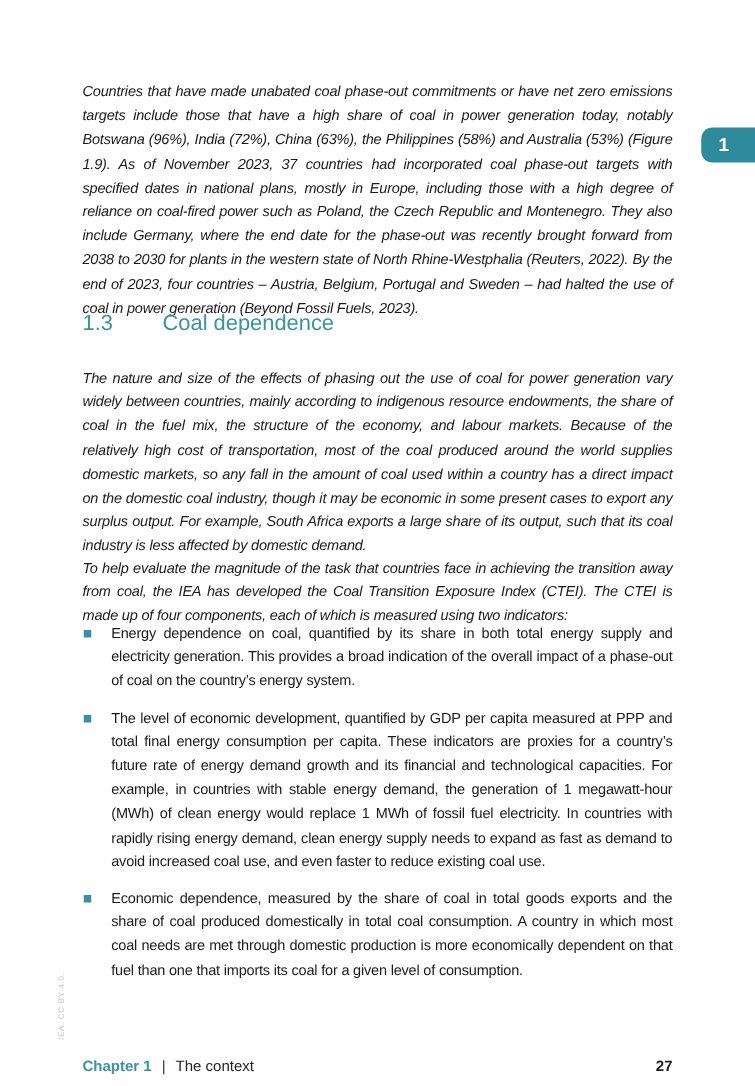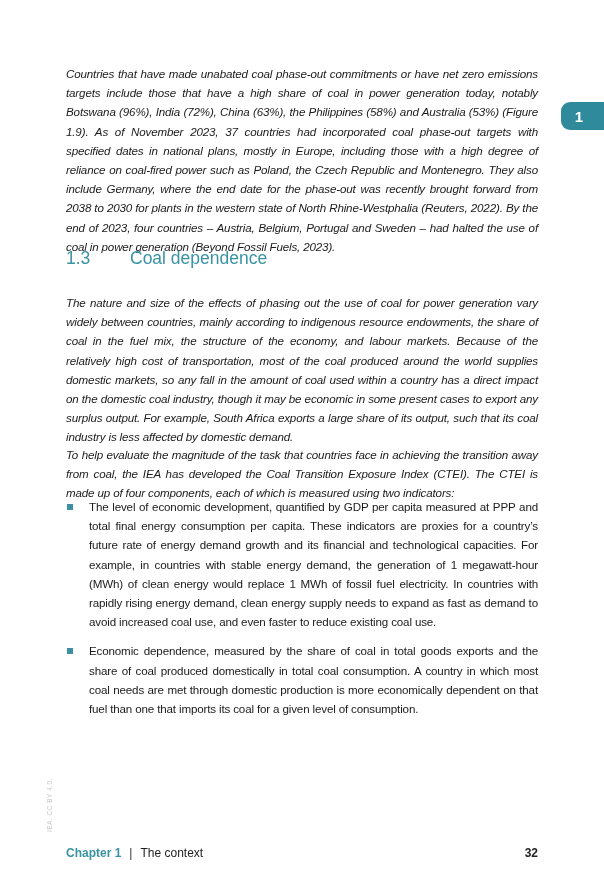--- a/index.html
+++ b/index.html
@@ -81,33 +81,37 @@
   <p>The nature and size of the effects of phasing out the use of coal for power generation vary widely between countries, mainly according to indigenous resource endowments, the share of coal in the fuel mix, the structure of the economy, and labour markets. Because of the relatively high cost of transportation, most of the coal produced around the world supplies domestic markets, so any fall in the amount of coal used within a country has a direct impact on the domestic coal industry, though it may be economic in some present cases to export any surplus output. For example, South Africa exports a large share of its output, such that its coal industry is less affected by domestic demand.</p>
 </div>
 
 <div class="page-text" id="para3">
   <p>To help evaluate the magnitude of the task that countries face in achieving the transition away from coal, the IEA has developed the Coal Transition Exposure Index (CTEI). The CTEI is made up of four components, each of which is measured using two indicators:</p>
 </div>
 
 <ul class="bullets" id="bullets">
   <li>
     <span class="bullet-marker"></span>
+    <span>Energy dependence on coal, quantified by its share in both total energy supply and electricity generation. This provides a broad indication of the overall impact of a phase-out of coal on the country’s energy system.</span>
+  </li>
+  <li>
+    <span class="bullet-marker"></span>
     <span>The level of economic development, quantified by GDP per capita measured at PPP and total final energy consumption per capita. These indicators are proxies for a country’s future rate of energy demand growth and its financial and technological capacities. For example, in countries with stable energy demand, the generation of 1 megawatt-hour (MWh) of clean energy would replace 1 MWh of fossil fuel electricity. In countries with rapidly rising energy demand, clean energy supply needs to expand as fast as demand to avoid increased coal use, and even faster to reduce existing coal use.</span>
   </li>
   <li>
     <span class="bullet-marker"></span>
     <span>Economic dependence, measured by the share of coal in total goods exports and the share of coal produced domestically in total coal consumption. A country in which most coal needs are met through domestic production is more economically dependent on that fuel than one that imports its coal for a given level of consumption.</span>
   </li>
 </ul>
 
 <div class="license">IEA. CC BY 4.0.</div>
 
 <div class="footer">
   <span class="chapter">Chapter 1</span>
   <span class="sep">|</span>
   <span class="ctx">The context</span>
-  <span class="pagenum">32</span>
+  <span class="pagenum">27</span>
 </div>
 
 <div class="watermark">
   <span class="wm-icon"></span>
   <span>大数跨境</span>
 </div>
 
 </body></html>

